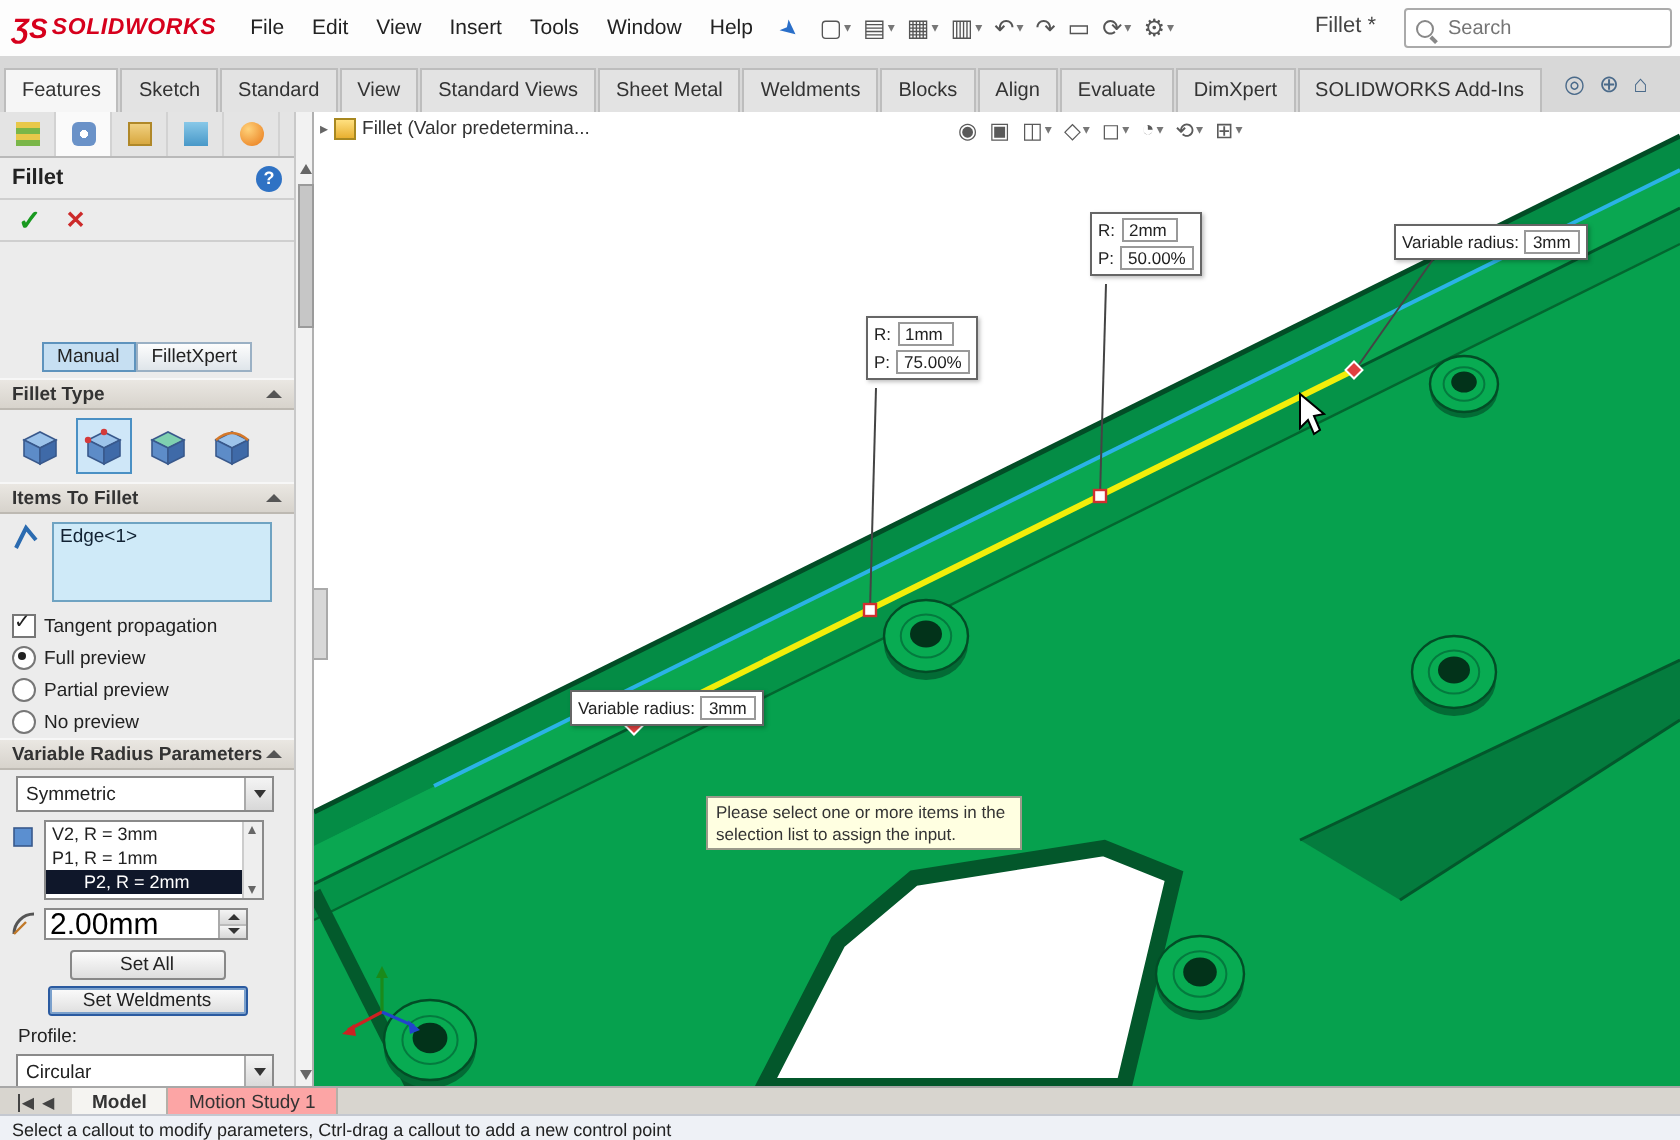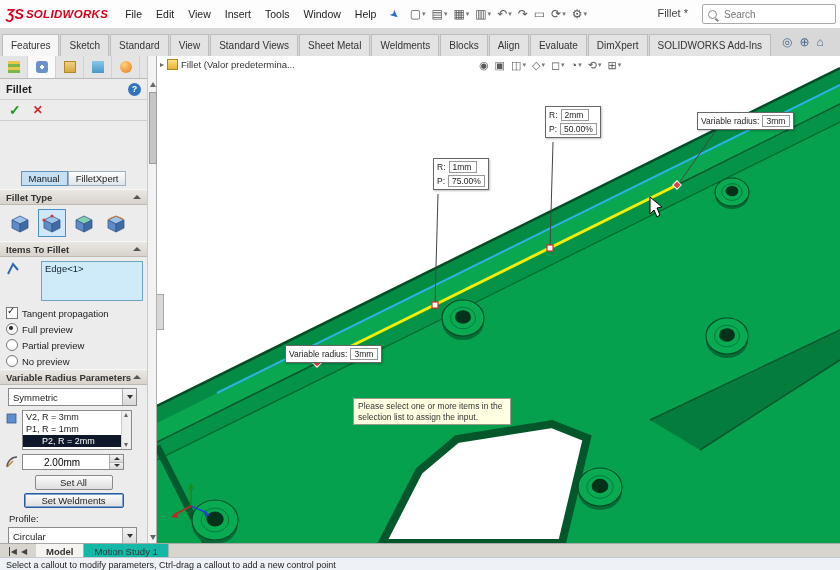--- a/index.html
+++ b/index.html
@@ -57,21 +57,21 @@
   .mode-btn{font-size:9.5px;padding:1px 7px;border:1px solid #9ab0c4;background:linear-gradient(#fdfdfd,#dfe5ea);margin-top:46px;}
   .mode-btn.active{background:#c6dff2;border-color:#5e93bd;}
   .pm-section-header{height:14px;background:linear-gradient(#eae7e2,#d7d3cc);border-top:1px solid #f7f7f7;
                      border-bottom:1px solid #bdb9b2;display:flex;align-items:center;padding:0 6px;
                      font-weight:bold;font-size:9.5px;color:#333;}
   .chev-up{margin-left:auto;width:0;height:0;border-left:4px solid transparent;border-right:4px solid transparent;
            border-bottom:4px solid #555;}
   .ft-row{display:flex;gap:4px;padding:4px 6px;}
   .ft-icon{width:26px;height:26px;border:1px solid transparent;display:flex;align-items:center;justify-content:center;}
   .ft-icon.selected{background:#cfe7f8;border-color:#4a90c4;}
-  .items-row{display:flex;padding:4px 4px 4px 5px;gap:20px;}
+  .items-row{display:flex;padding:4px 4px 4px 5px;gap:5px;}
   .selection-box{width:110px;height:40px;background:#cfeaf8;border:1px solid #6fa3c2;font-size:9.5px;
                  padding:1px 3px;color:#123;box-sizing:border-box;}
   .cb-row,.rb-row{display:flex;align-items:center;gap:4px;padding:2px 6px;font-size:9.5px;}
   .checkbox{width:10px;height:10px;border:1px solid #777;background:#fff;position:relative;flex:none;}
   .checkbox.checked::after{content:"✓";position:absolute;top:-3px;left:0;font-size:10px;color:#222;}
   .radio{width:10px;height:10px;border:1px solid #777;border-radius:50%;background:#fff;position:relative;flex:none;}
   .radio.selected::after{content:"";position:absolute;left:2px;top:2px;width:4px;height:4px;border-radius:50%;background:#222;}
   .dropdown{height:16px;background:#fff;border:1px solid #8a8a8a;display:flex;align-items:center;
             font-size:9.5px;padding-left:4px;margin:3px 10px 2px 8px;}
   .dd-arrow{margin-left:auto;width:13px;align-self:stretch;background:linear-gradient(#f4f4f4,#d8d8d8);
@@ -81,21 +81,21 @@
   .vr-list-row{display:flex;padding:2px 4px 2px 5px;gap:3px;}
   .vr-list{width:110px;height:40px;background:#fff;border:1px solid #8a8a8a;overflow:hidden;position:relative;box-sizing:border-box;}
   .vr-item{height:12px;line-height:12px;font-size:9px;padding:0 3px;white-space:nowrap;}
   .vr-item.selected{background:#0f172a;color:#fff;padding-left:19px;}
   .vr-scroll{position:absolute;right:0;top:0;bottom:0;width:9px;background:#eee;border-left:1px solid #ccc;}
   .vr-scroll .up,.vr-scroll .dn{position:absolute;left:2px;width:0;height:0;border-left:2.5px solid transparent;border-right:2.5px solid transparent;}
   .vr-scroll .up{top:2px;border-bottom:4px solid #666;}
   .vr-scroll .dn{bottom:2px;border-top:4px solid #666;}
   .spin-row{display:flex;align-items:center;gap:3px;padding:2px 5px;}
   .spin-field{width:102px;height:16px;border:1px solid #8a8a8a;background:#fff;display:flex;box-sizing:border-box;}
-  .spin-field input{border:none;flex:1;font-size:10px;padding-left:21px;outline:none;min-width:0;
+  .spin-field input{border:none;flex:1;font-size:15px;padding-left:2px;outline:none;min-width:0;
                     font-family:"Liberation Sans",sans-serif;}
   .spin-btns{width:13px;border-left:1px solid #aaa;display:flex;flex-direction:column;}
   .spin-btns div{flex:1;background:linear-gradient(#f4f4f4,#d8d8d8);display:flex;align-items:center;justify-content:center;border-bottom:1px solid #bbb;}
   .spin-btns div:last-child{border-bottom:none;}
   .spin-btns .u::after{content:"";width:0;height:0;border-left:3px solid transparent;border-right:3px solid transparent;border-bottom:3.5px solid #333;}
   .spin-btns .d::after{content:"";width:0;height:0;border-left:3px solid transparent;border-right:3px solid transparent;border-top:3.5px solid #333;}
   .pm-btn{display:block;margin:3px auto 2px;padding:1px 0;width:76px;text-align:center;border:1px solid #888;
           background:linear-gradient(#fcfcfc,#dedede);font-size:9.5px;border-radius:2px;}
   .pm-btn.focused{width:98px;border:1px solid #2a5aa0;box-shadow:inset 0 0 0 1px #7aa0cc;}
   .plabel{font-size:9.5px;padding:3px 9px 0;}
@@ -127,21 +127,21 @@
   .co-val{border:1px solid #999;background:#fff;padding:0 3px;min-width:28px;display:inline-block;}
   .co-val.small{min-width:20px;}
   .tooltip{position:absolute;background:#ffffe1;border:1px solid #9a9a8a;font-size:8.5px;padding:2px 4px;
            width:148px;color:#333;line-height:1.25;}
 
   
   .model-tabs{position:absolute;top:543px;left:0;right:0;height:14px;background:#d8d5cf;border-top:1px solid #a8a8a8;
               display:flex;align-items:stretch;font-size:9.5px;}
   .mt-nav{width:36px;display:flex;align-items:center;justify-content:center;gap:4px;color:#444;font-size:8px;}
   .mt-nav .bar{border-left:1.5px solid #444;padding-left:1px;}
-  .mt-tab{padding:0 10px;display:flex;align-items:center;border-right:1px solid #b4b0a8;background:#14b8a6;color:#333;}
+  .mt-tab{padding:0 10px;display:flex;align-items:center;border-right:1px solid #b4b0a8;background:#fca5a5;color:#333;}
   .mt-tab.active{background:#f5f4f1;font-weight:bold;}
   .statusbar{position:absolute;top:557px;left:0;right:0;height:13px;background:#eef1f6;border-top:1px solid #c4c8d0;
              font-size:9px;display:flex;align-items:center;padding-left:6px;color:#222;}
 </style>
 </head>
 <body>
 
 <div class="app">
 
   <div class="menubar">

